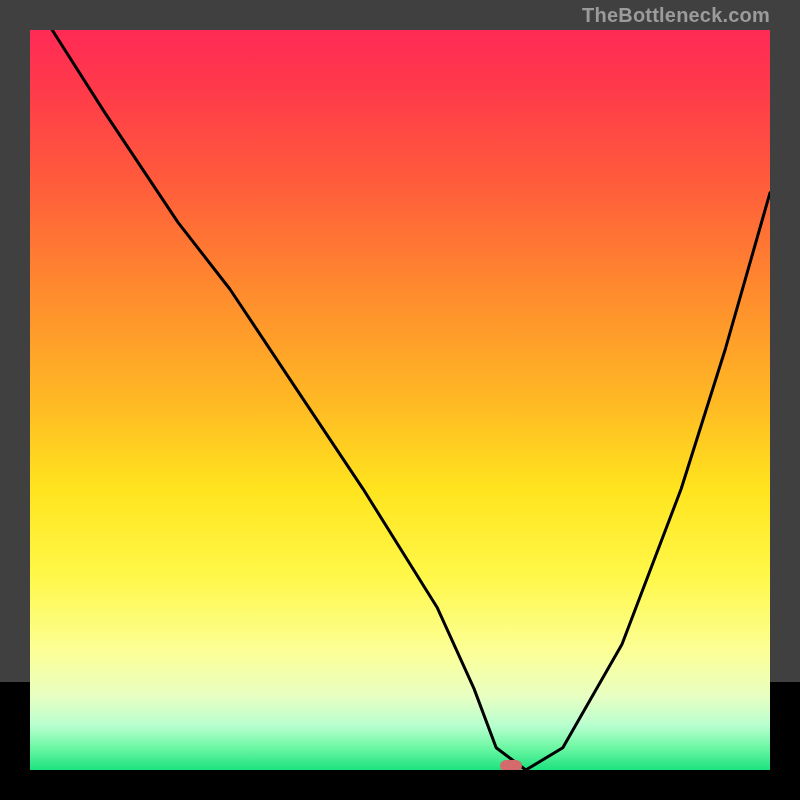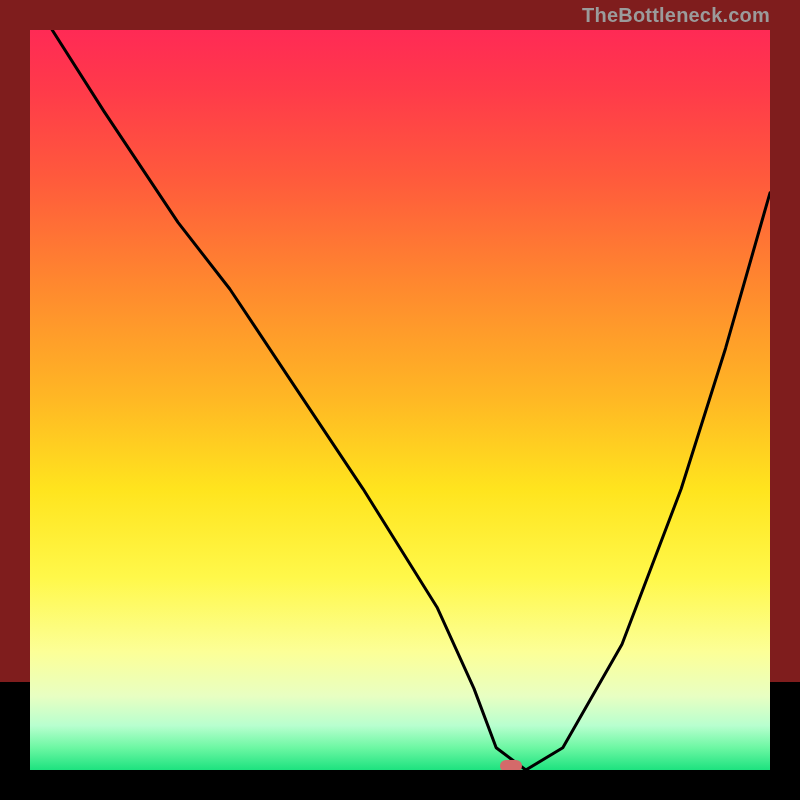--- a/index.html
+++ b/index.html
@@ -9,21 +9,21 @@
     height: 800px;
     background: #000;
     overflow: hidden;
   }
   .frame {
     position: absolute;
     left: 0;
     top: 0;
     width: 800px;
     height: 682px;
-    background: #7f1d1d;
+    background: #404040;
   }
   .plot {
     position: absolute;
     left: 30px;
     top: 30px;
     width: 740px;
     height: 740px;
     background: linear-gradient(to bottom,
       #ff2a55 0%,
       #ff3a4a 8%,

